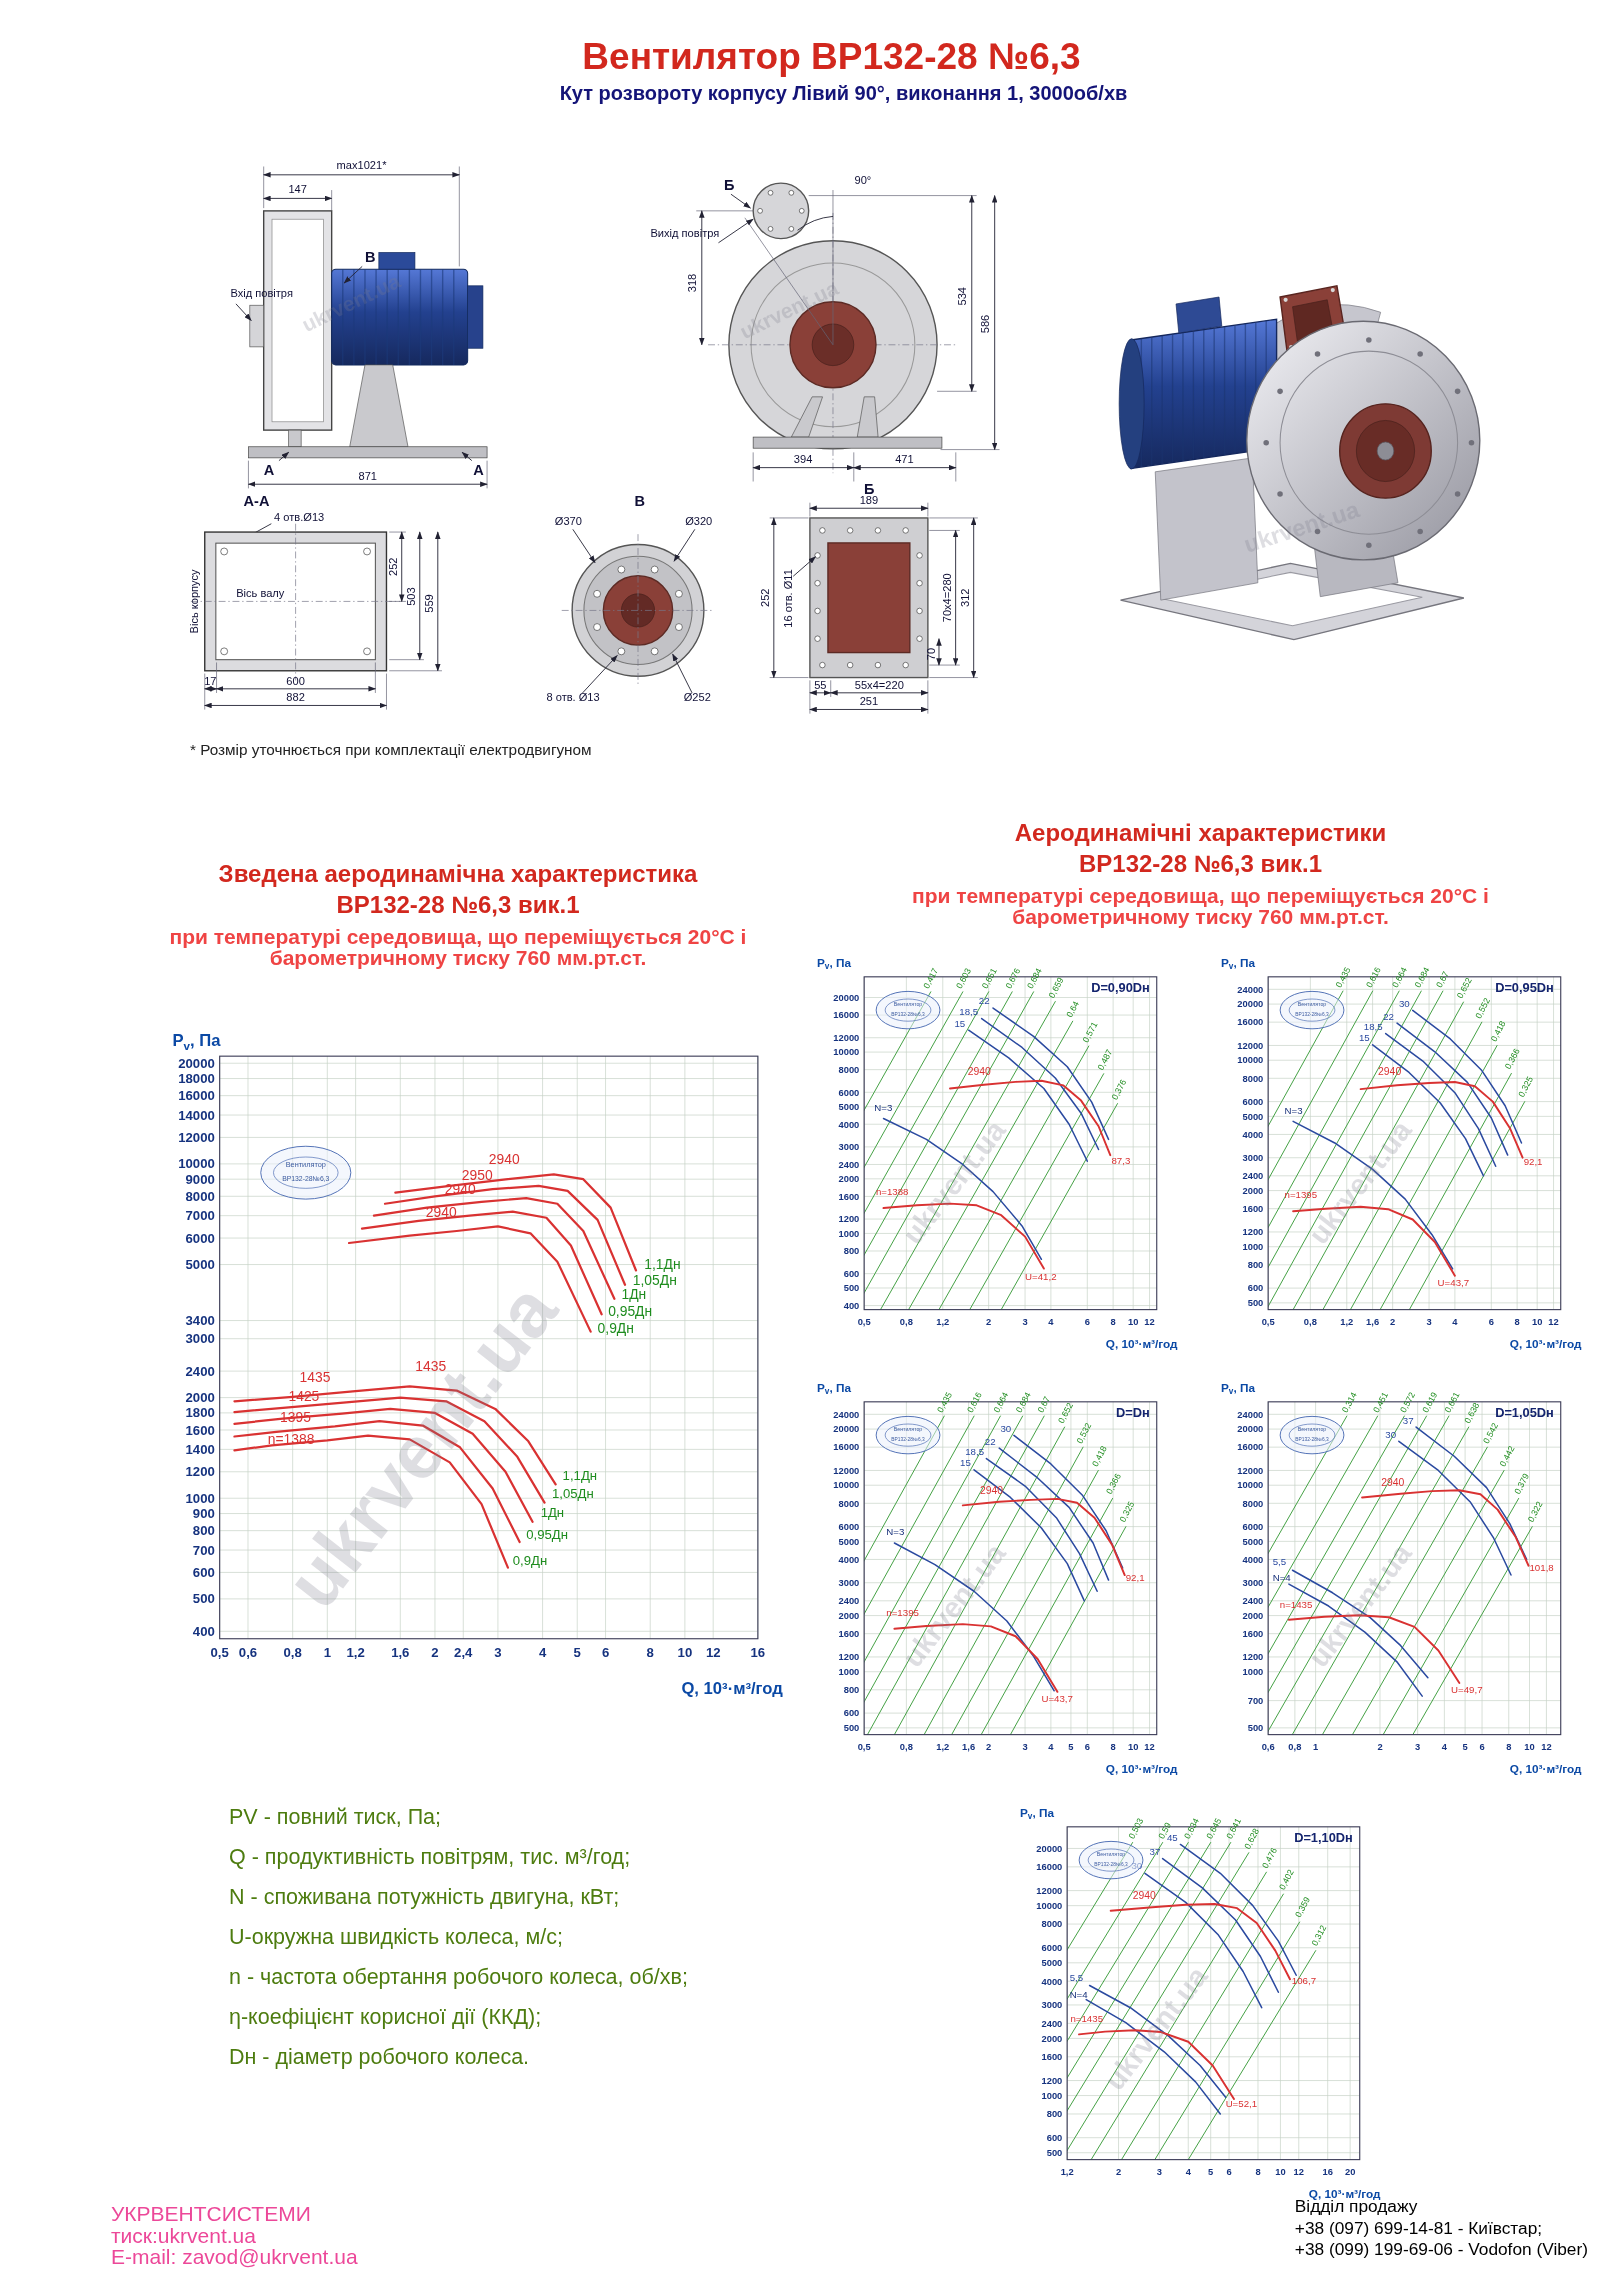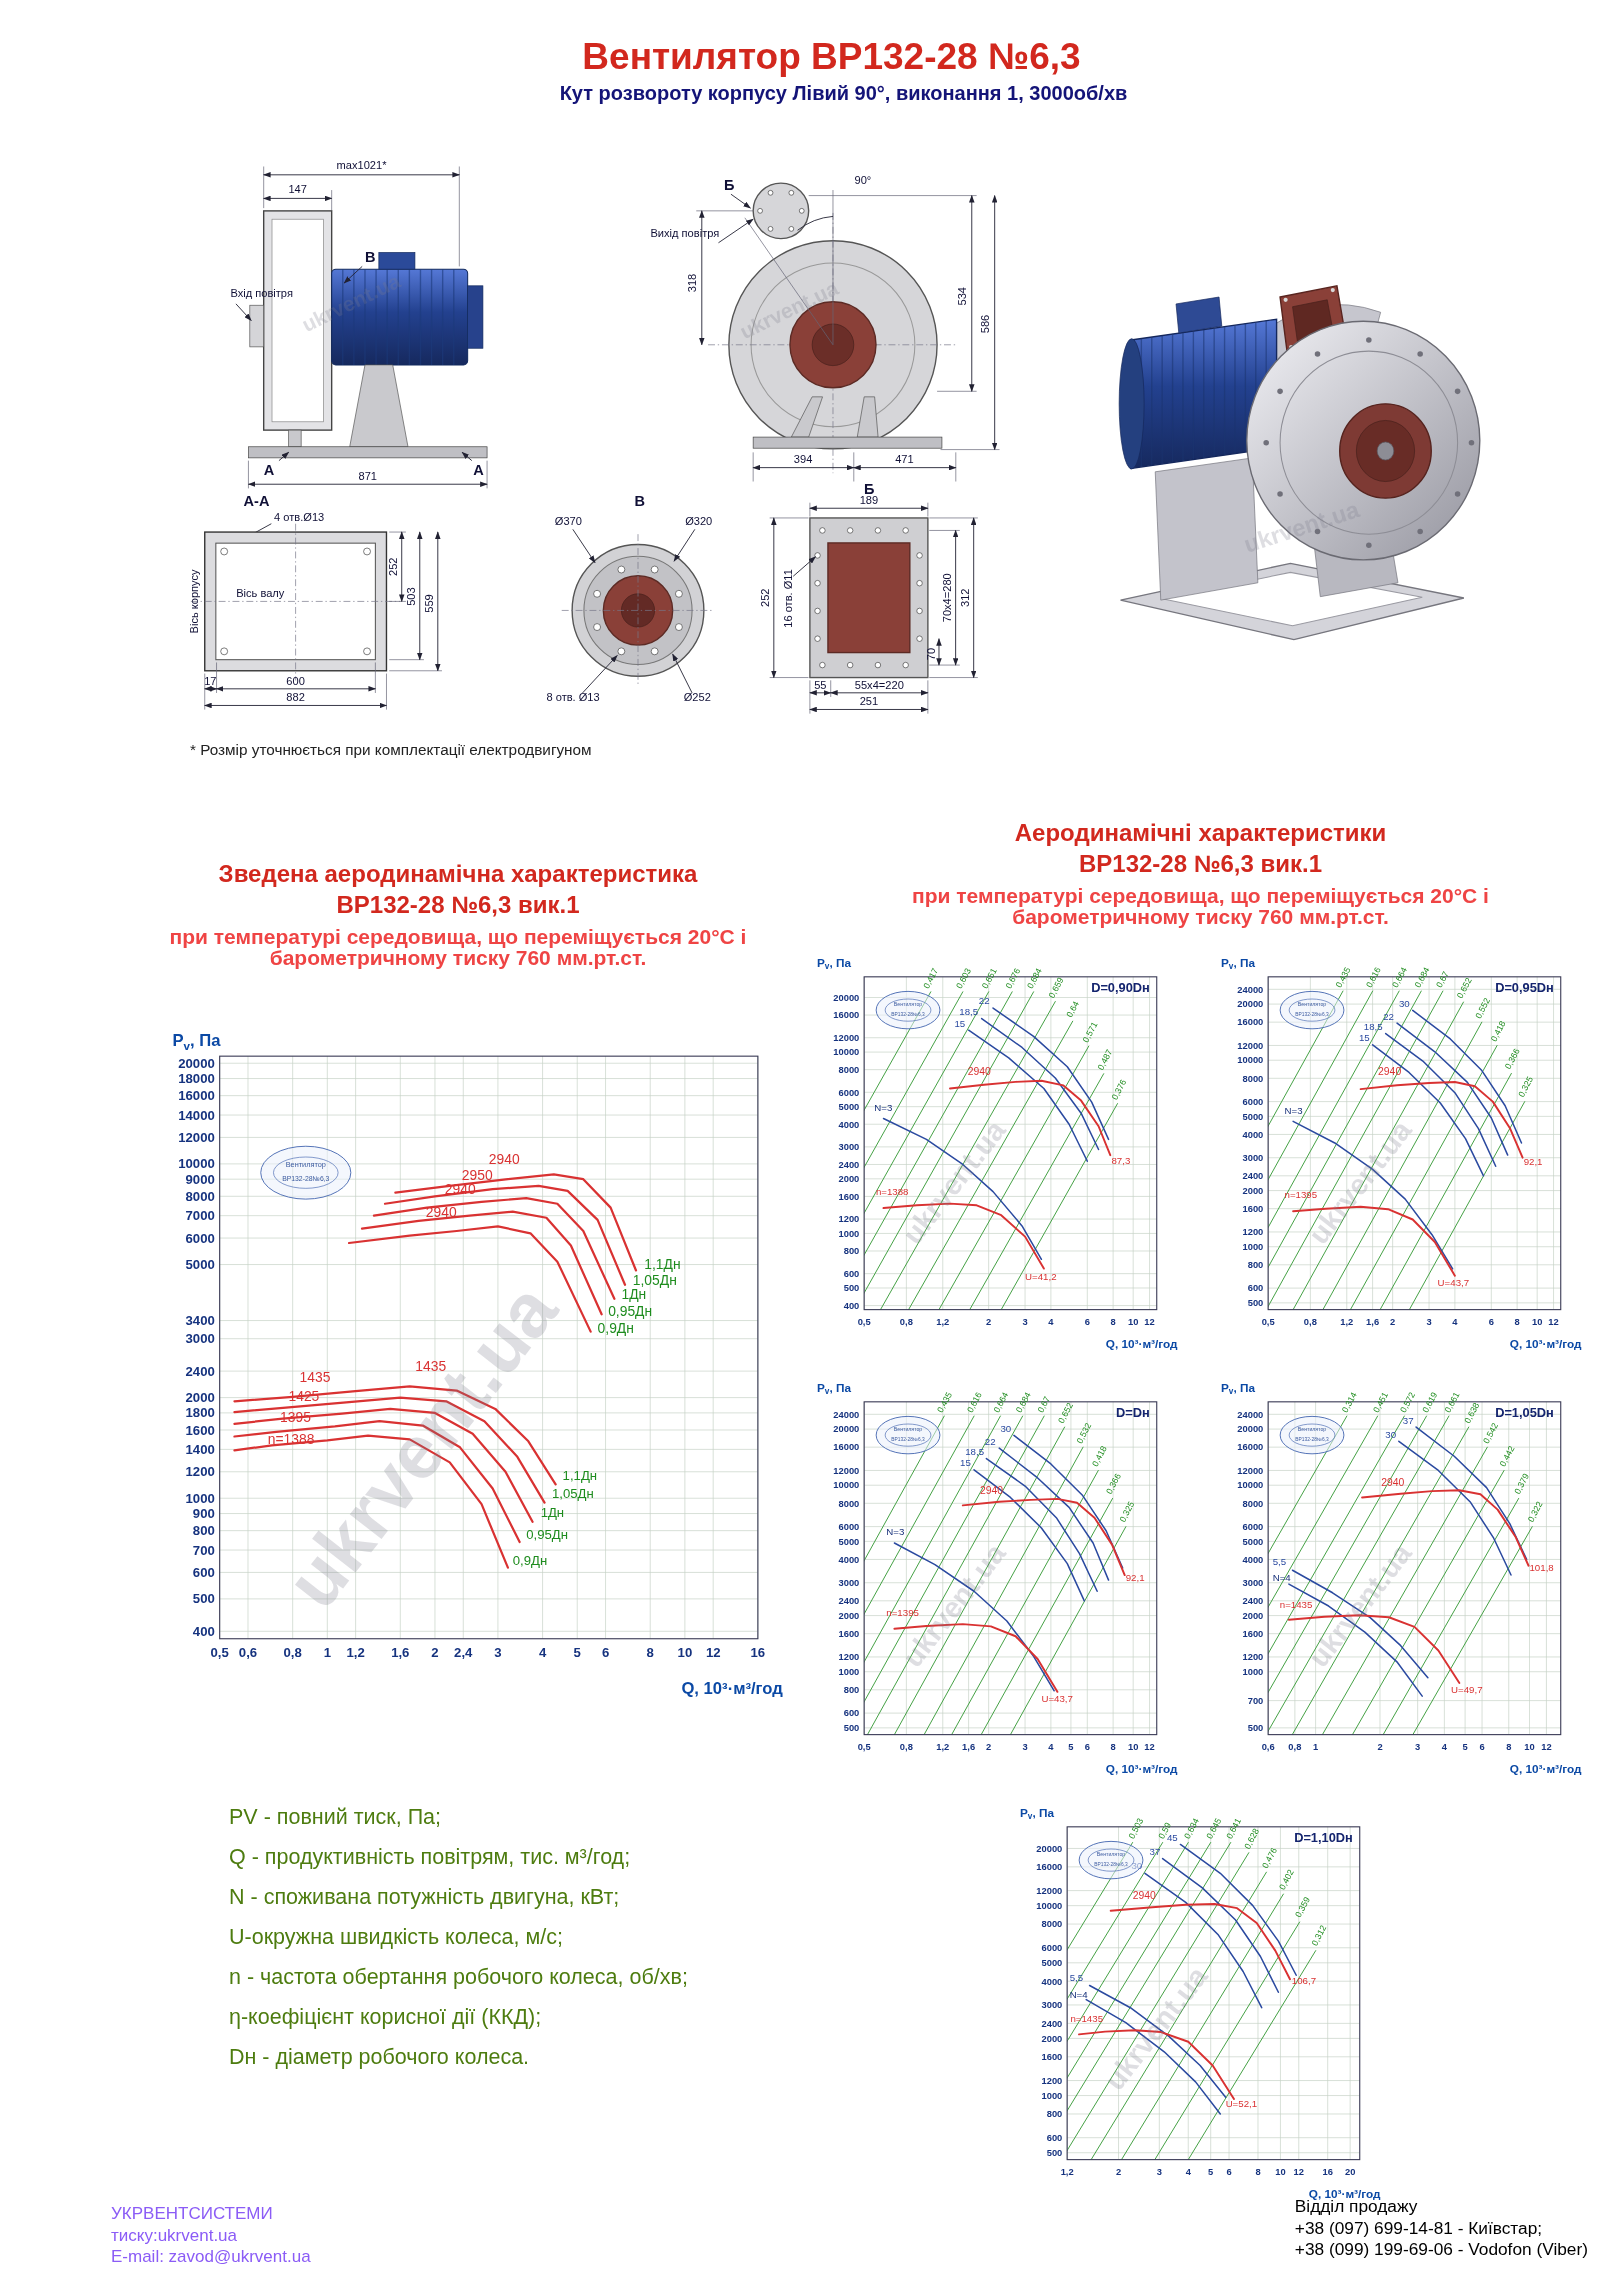--- a/index.html
+++ b/index.html
@@ -5,21 +5,21 @@
   html,body{margin:0;padding:0;background:#888;}
   .page{position:relative;width:1623px;height:2295px;background:#ffffff;overflow:hidden;
         font-family:"Liberation Sans",sans-serif;color:#111;}
   .abs{position:absolute;}
   .title{width:100%;text-align:center;font-size:37px;font-weight:bold;color:#d2281e;padding-left:20px;}
   .subtitle{width:100%;text-align:center;font-size:20px;font-weight:bold;color:#141478;}
   .sec-title{text-align:center;font-size:24px;font-weight:bold;color:#d2281e;line-height:31px;}
   .sec-sub{text-align:center;font-size:21px;font-weight:bold;color:#ef4444;line-height:21.5px;}
   .footnote{font-size:15.3px;color:#222;}
   .legend-line{font-size:21.5px;color:#4d7c0f;line-height:40px;white-space:nowrap;}
-  .footer-left div{font-size:17px;line-height:21.5px;color:#8b5cf6;}
+  .footer-left div{font-size:21px;line-height:21.5px;color:#ec4899;}
   .footer-right div{font-size:17.3px;line-height:21.5px;color:#000;}
   .wm{position:absolute;color:rgba(125,125,140,0.25);font-weight:bold;pointer-events:none;white-space:nowrap;}
   svg{overflow:visible;}
   svg text{font-family:"Liberation Sans",sans-serif;}
   .draw{position:absolute;}
   .chart-host{position:absolute;}
   .dl{stroke:#223;stroke-width:1.3;fill:none;}
   .el{stroke:#667;stroke-width:1;fill:none;}
   .cl{stroke:#778;stroke-width:1;fill:none;stroke-dasharray:10 4 2 4;}
   .dim{font-size:16px;fill:#101036;}
@@ -980,21 +980,21 @@
     <div class="legend-line">Q - продуктивність повітрям, тис. м³/год;</div>
     <div class="legend-line">N - споживана потужність двигуна, кВт;</div>
     <div class="legend-line">U-окружна швидкість колеса, м/с;</div>
     <div class="legend-line">n - частота обертання робочого колеса, об/хв;</div>
     <div class="legend-line">η-коефіцієнт корисної дії (ККД);</div>
     <div class="legend-line">Dн - діаметр робочого колеса.</div>
   </div>
 
   <div class="abs footer-left" style="left:111px;top:2203px;">
     <div>УКРВЕНТСИСТЕМИ</div>
-    <div>тиску:ukrvent.ua</div>
+    <div>тиск:ukrvent.ua</div>
     <div>E-mail: zavod@ukrvent.ua</div>
   </div>
   <div class="abs footer-right" style="right:35px;top:2196px;">
     <div>Відділ продажу</div>
     <div>+38 (097) 699-14-81 - Київстар;</div>
     <div>+38 (099) 199-69-06 - Vodofon (Viber)</div>
   </div>
 
   <div class="wm" style="left:298px;top:291px;font-size:21px;transform:rotate(-26deg);">ukrvent.ua</div>
   <div class="wm" style="left:736px;top:298px;font-size:21px;transform:rotate(-26deg);">ukrvent.ua</div>

